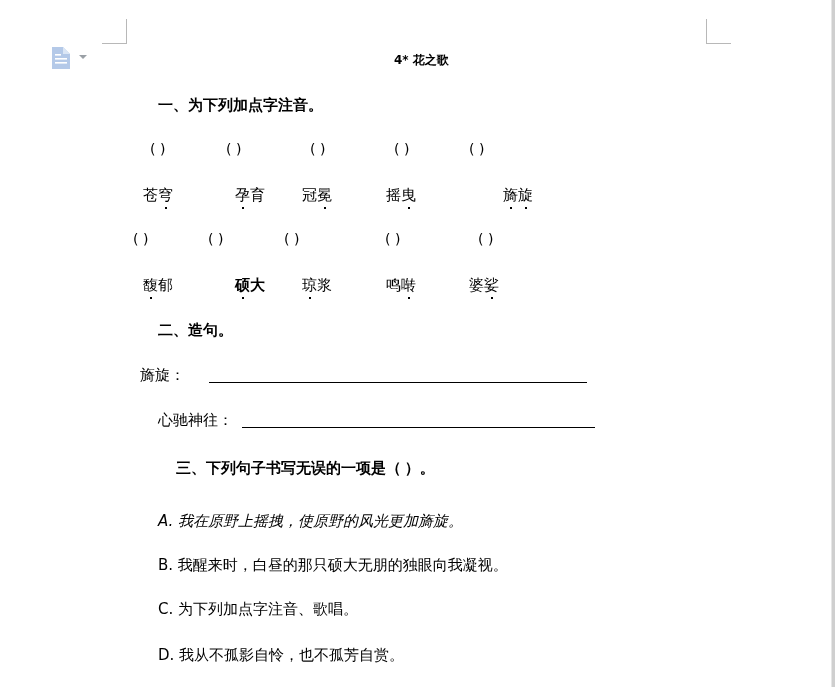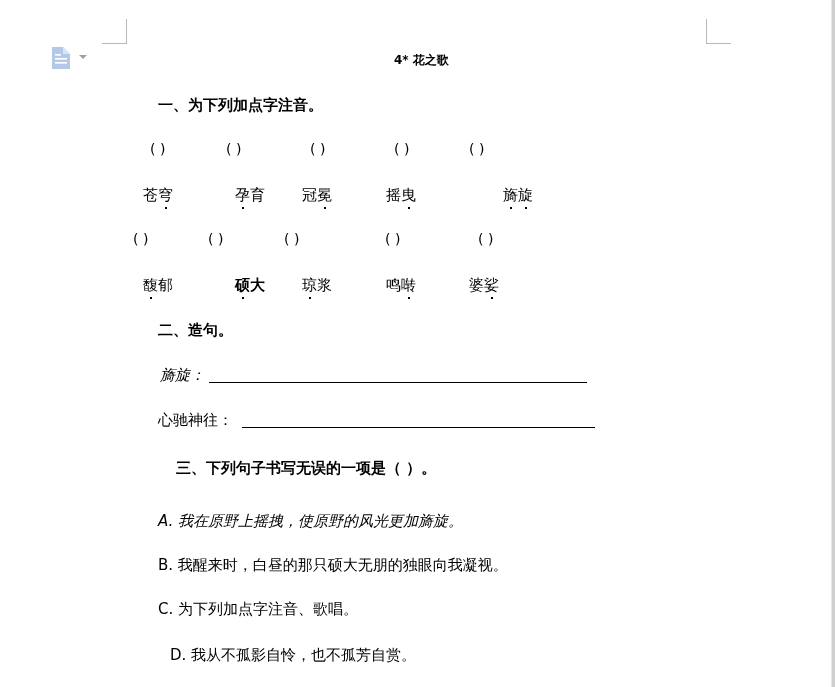--- a/index.html
+++ b/index.html
@@ -6,21 +6,21 @@
   body { width:835px; height:687px; background:#fff; position:relative; overflow:hidden;
          font-family:"DejaVu Sans", sans-serif; color:#000; }
   .edge { position:absolute; right:0; top:0; width:3px; height:687px; background:#cfcfcf; border-left:1px solid #e6e6e6; }
   .corner { position:absolute; border-color:#b8b8b8; border-style:solid; width:24px; height:24px; }
   .corner.tl { left:102px; top:19px; border-width:0 1px 1px 0; }
   .corner.tr { left:706px; top:19px; border-width:0 0 1px 1px; }
   .docicon { position:absolute; left:51px; top:46px; width:20px; height:24px; }
   .caret { position:absolute; left:79px; top:55px; width:0; height:0; border-left:4px solid transparent; border-right:4px solid transparent; border-top:4px solid #9aa0a6; }
   .abs { position:absolute; white-space:nowrap; }
   .title { left:394px; top:52px; font-size:12px; font-weight:bold; }
-  .h { font-size:15px; font-weight:bold; }
+  .h { font-size:15px; font-weight:bold;font-family:Liberation Serif, serif; }
   .t { font-size:15px; }
   .par { font-size:14px; letter-spacing:0; }
   .w { font-size:15px; }
   .dot { position:relative; display:inline-block; }
   .dot::after { content:""; position:absolute; left:50%; bottom:-4px; width:2px; height:2px; margin-left:-1px; background:#000; }
   .line { position:absolute; height:1px; background:#000; }
 </style>
 </head>
 <body>
 
@@ -79,22 +79,22 @@
   <span class="dot">琼</span><span>浆</span>
 </div>
 <div class="abs w" style="left:386px;top:276px;">
   <span>鸣</span><span class="dot">啭</span>
 </div>
 <div class="abs w" style="left:469px;top:276px;">
   <span>婆</span><span class="dot">娑</span>
 </div>
 
 <div class="abs h" style="left:158px;top:321px;">二、造句。</div>
-<div class="abs t" style="left:160px;top:366px;font-style:italic;">旖旋：</div>
+<div class="abs t" style="left:140px;top:366px;">旖旋：</div>
 <div class="line" style="left:209px;top:382px;width:378px;"></div>
 <div class="abs t" style="left:158px;top:411px;">心驰神往：</div>
 <div class="line" style="left:242px;top:427px;width:353px;"></div>
 
 <div class="abs h" style="left:176px;top:459px;">三、下列句子书写无误的一项是（     ）。</div>
 <div class="abs t" style="left:158px;top:512px;font-style:italic;">A. 我在原野上摇拽，使原野的风光更加旖旋。</div>
 <div class="abs t" style="left:158px;top:556px;">B. 我醒来时，白昼的那只硕大无朋的独眼向我凝视。</div>
 <div class="abs t" style="left:158px;top:600px;">C. 为下列加点字注音、歌唱。</div>
-<div class="abs t" style="left:158px;top:646px;margin-left:12px;">D. 我从不孤影自怜，也不孤芳自赏。</div>
+<div class="abs t" style="left:158px;top:646px;">D. 我从不孤影自怜，也不孤芳自赏。</div>
 
 </body></html>

